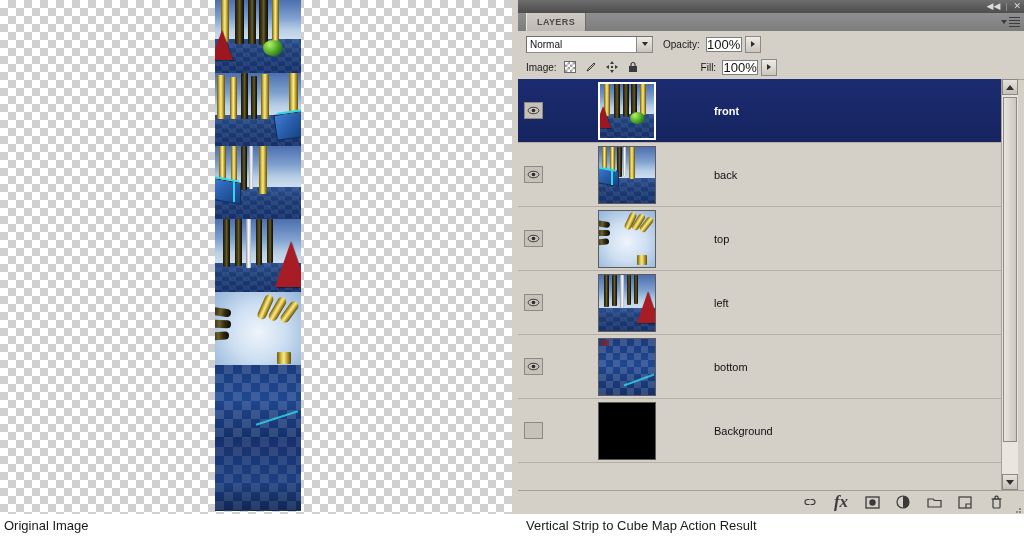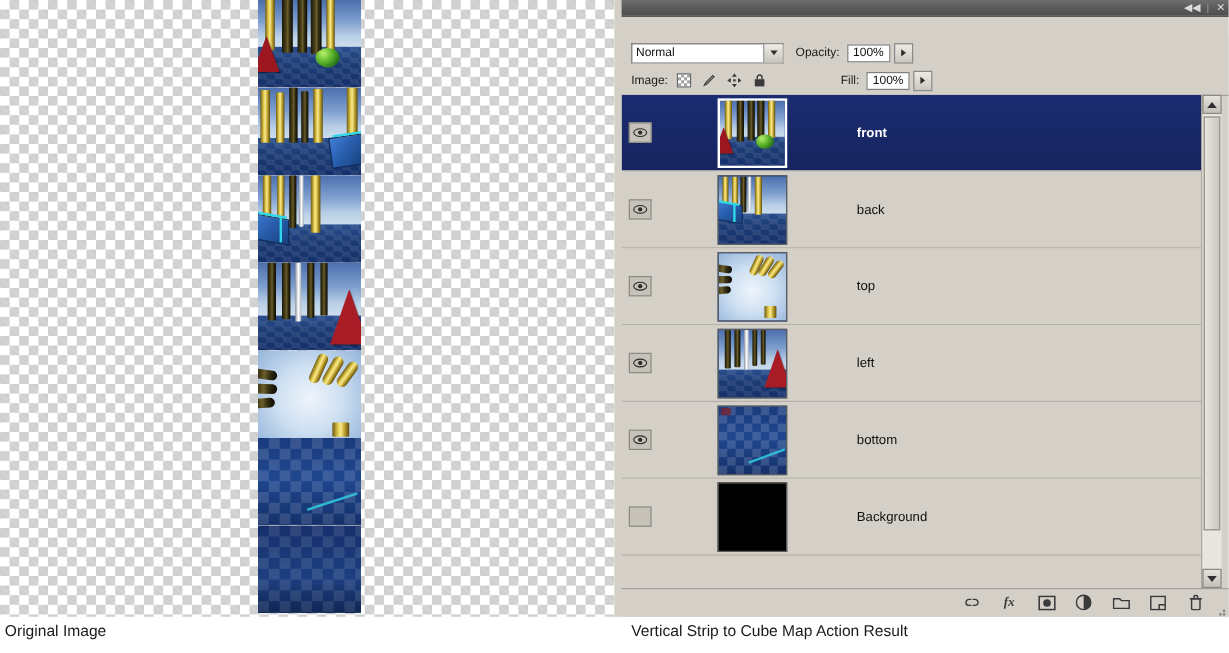--- a/index.html
+++ b/index.html
@@ -122,21 +122,21 @@
     display:flex; align-items:center; justify-content:space-between;
     font-size: 10px; color:#111; padding: 0 0 0 3px; box-sizing: border-box;
   }
   #blend-arrow {
     width: 15px; height: 15px; background: linear-gradient(180deg,#efece6,#c9c5bd);
     border-left: 1px solid #8a8a8a; display:flex; align-items:center; justify-content:center;
   }
   .lbl { font-size: 10px; color:#1a1a1a; }
   .numbox {
     height: 15px; background:#fff; border:1px solid #7e7e7e;
-    font-size: 10px; color:#111; display:flex; align-items:center; justify-content:center;
+    font-size: 13px; color:#111; display:flex; align-items:center; justify-content:center;
     width: 36px; box-sizing:border-box;
   }
   .spinner {
     width: 14px; height: 15px; margin-left: 3px;
     background: linear-gradient(180deg,#efece6,#cac6be);
     border:1px solid #8a8a8a; display:flex; align-items:center; justify-content:center;
   }
   .lock-icons { display:flex; align-items:center; gap:9px; margin-left:7px; }
   .lock-ico { width:12px; height:12px; display:flex; align-items:center; justify-content:center; color:#3a3a3a; font-size:10px; }
   .ck {
@@ -306,20 +306,34 @@
   <div id="panel">
 
     <div id="titlebar">
       <div id="titlebar-controls">
         <span class="tb-btn">◀◀</span>
         <span class="tb-sep"></span>
         <span class="tb-btn">✕</span>
       </div>
     </div>
 
+    <div id="tabrow">
+      <div id="tab-layers">
+        <span>LAYERS</span>
+      </div>
+      <div id="panel-menu-icon">
+        <span class="tri-down"></span>
+        <span class="hamburger">
+            <i></i>
+            <i></i>
+            <i></i>
+            <i></i>
+          </span>
+      </div>
+    </div>
 
     <div id="controls-area">
 
       <div class="ctl-row" id="row-blend">
         <div id="blend-select">
           <span>Normal</span>
           <span id="blend-arrow">
             <span style="width:0;height:0;border-left:3px solid transparent;border-right:3px solid transparent;border-top:4px solid #2d2d2d;"></span>
           </span>
         </div>
@@ -510,21 +524,21 @@
         </div>
     </div>
 
     <div id="panel-bottom">
       <div id="bottom-icons">
         <span class="tool-ico">
           <svg width="16" height="14" viewBox="0 0 16 14">
               <path d="M3 7 a2.5 2.5 0 0 1 2.5-2.5 h2 M13 7 a2.5 2.5 0 0 0-2.5-2.5 h-2 M3 7 a2.5 2.5 0 0 0 2.5 2.5 h2 M13 7 a2.5 2.5 0 0 1-2.5 2.5 h-2" fill="none" stroke="#3a3a3a" stroke-width="1.2"></path>
             </svg>
         </span>
-        <span class="tool-ico" style="font-style:italic;font-family:'Liberation Serif',serif;font-size:11px;font-weight:bold;">fx</span>
+        <span class="tool-ico" style="font-style:italic;font-family:'Liberation Serif',serif;font-size:17px;font-weight:bold;">fx</span>
         <span class="tool-ico">
           <svg width="15" height="13" viewBox="0 0 15 13">
               <rect x="1" y="1" width="13" height="11" fill="none" stroke="#3a3a3a" stroke-width="1.3"></rect>
               <circle cx="7.5" cy="6.5" r="3.2" fill="#3a3a3a"></circle>
             </svg>
         </span>
         <span class="tool-ico">
           <svg width="14" height="14" viewBox="0 0 14 14">
               <circle cx="7" cy="7" r="6" fill="none" stroke="#3a3a3a" stroke-width="1.2"></circle>
               <path d="M7 1 a6 6 0 0 1 0 12 z" fill="#3a3a3a"></path>

